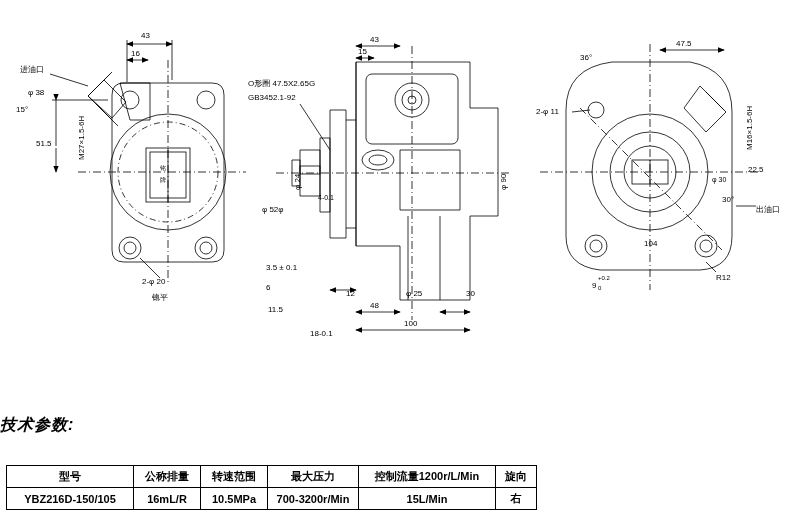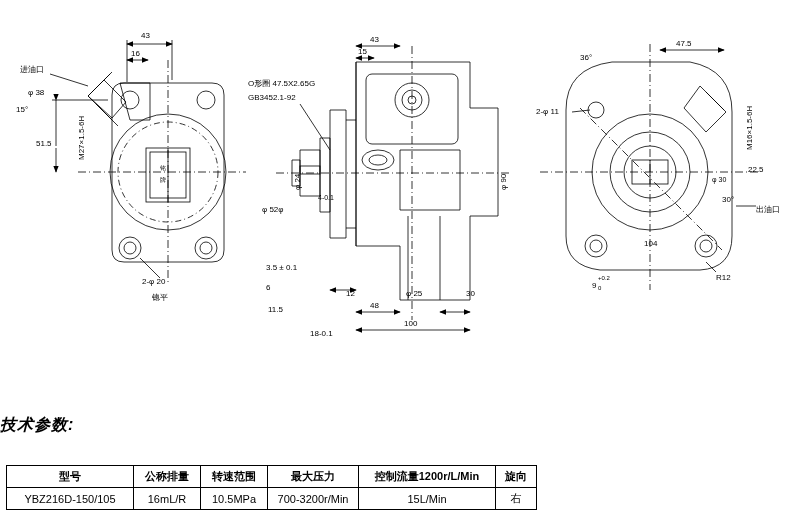--- a/index.html
+++ b/index.html
@@ -12,21 +12,21 @@
     position:absolute;left:0;top:415px;font-size:16px;font-weight:bold;
     letter-spacing:1px;
     font-style:italic;
   }
   table.spec{
     position:absolute;left:6px;top:465px;border-collapse:collapse;
     font-size:11px;
   }
   table.spec td,table.spec th{
     border:1px solid #000;padding:3px 4px;text-align:center;
-    font-weight:normal;white-space:nowrap;
+    font-weight:bold;white-space:nowrap;
   }
   table.spec th{font-weight:bold;}
   .c0{width:118px}
   .c1{width:58px}
   .c2{width:58px}
   .c3{width:82px}
   .c4{width:128px}
   .c5{width:32px}
 </style>
 </head>

